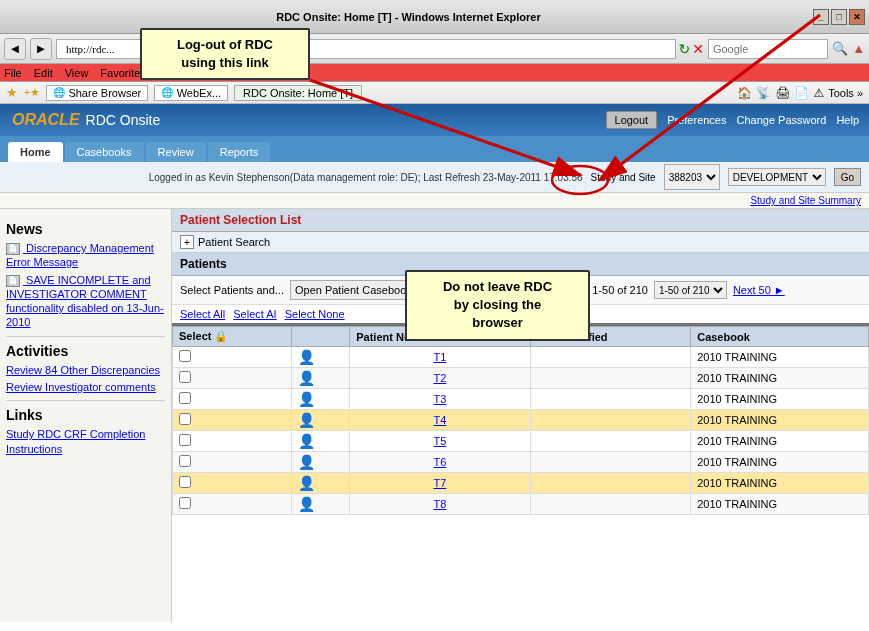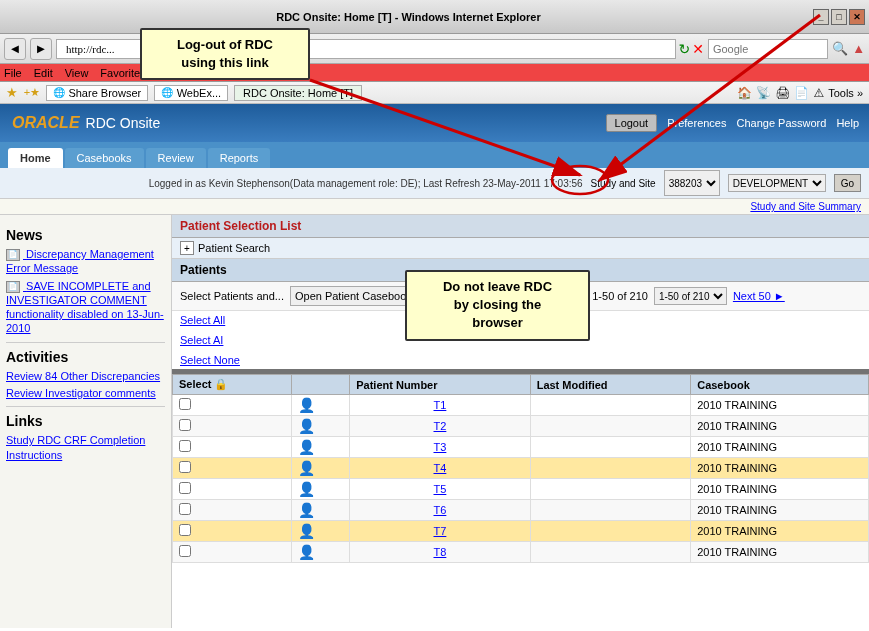--- a/index.html
+++ b/index.html
@@ -64,21 +64,21 @@
     .tab-pill { background: #e8f4e8; border: 1px solid #aaa; padding: 1px 8px; font-size: 11px; }
     .toolbar-icons { display: flex; align-items: center; gap: 4px; font-size: 12px; margin-left: auto; }
     .toolbar-icons span { cursor: pointer; }
 
     
     .main-content { background: #fff; height: calc(631px - 22px - 30px - 18px - 22px); overflow: hidden; }
 
     
     .oracle-header {
       background: linear-gradient(to bottom, #1e5c9b, #3a7dbf);
-      height: 38px;
+      height: 32px;
       display: flex;
       align-items: center;
       padding: 0 12px;
       position: relative;
     }
     .oracle-logo { color: #e8a020; font-size: 16px; font-weight: bold; font-style: italic; }
     .oracle-rdc { color: white; font-size: 14px; margin-left: 6px; }
     .header-links { position: absolute; right: 10px; display: flex; gap: 10px; align-items: center; }
     .logout-btn { background: #c0c0c0; border: 1px solid #888; padding: 2px 8px; font-size: 11px; cursor: pointer; border-radius: 2px; }
     .header-link { color: white; font-size: 11px; cursor: pointer; text-decoration: none; }
@@ -136,21 +136,21 @@
     .expand-icon { border: 1px solid #888; width: 14px; height: 14px; display: inline-flex; align-items: center; justify-content: center; font-size: 10px; background: white; cursor: pointer; }
     .patients-section { padding: 0; }
     .patients-header { background: #c8d8e8; padding: 4px 8px; font-size: 12px; font-weight: bold; border-bottom: 1px solid #aaa; }
     .patients-toolbar { display: flex; align-items: center; gap: 6px; padding: 4px 8px; border-bottom: 1px solid #ddd; background: #f8f8f8; }
     .patient-select-dropdown { height: 20px; font-size: 11px; border: 1px solid #aaa; width: 200px; }
     .go-btn { height: 20px; padding: 0 8px; font-size: 11px; background: #d4d0c8; border: 1px solid #888; cursor: pointer; }
     .prev-btn { font-size: 10px; color: #888; cursor: pointer; }
     .pagination { font-size: 11px; }
     .pagination-select { height: 18px; font-size: 10px; border: 1px solid #aaa; }
     .next-btn { color: #00f; text-decoration: underline; cursor: pointer; font-size: 11px; }
-    .select-links { padding: 3px 8px; display: flex; gap: 8px; font-size: 11px; border-bottom: 5px solid #737373; flex-direction: column; }
+    .select-links { padding: 3px 8px; display: flex; gap: 8px; font-size: 11px; border-bottom: 3px solid #737373; }
     .select-link { color: #00f; text-decoration: underline; cursor: pointer; }
 
     
     .patient-table { width: 100%; border-collapse: collapse; font-size: 11px; }
     .patient-table th { background: #c8d8e8; border: 1px solid #aaa; padding: 3px 6px; text-align: left; font-size: 11px; }
     .patient-table td { border: 1px solid #ddd; padding: 2px 6px; }
     .patient-table tr:nth-child(even) td { background: #f8f8f8; }
     .patient-table tr:nth-child(odd) td { background: #ffffff; }
     .highlighted-row td { background: #ffe8a0 !important; }
     .checkbox { width: 12px; height: 12px; }

